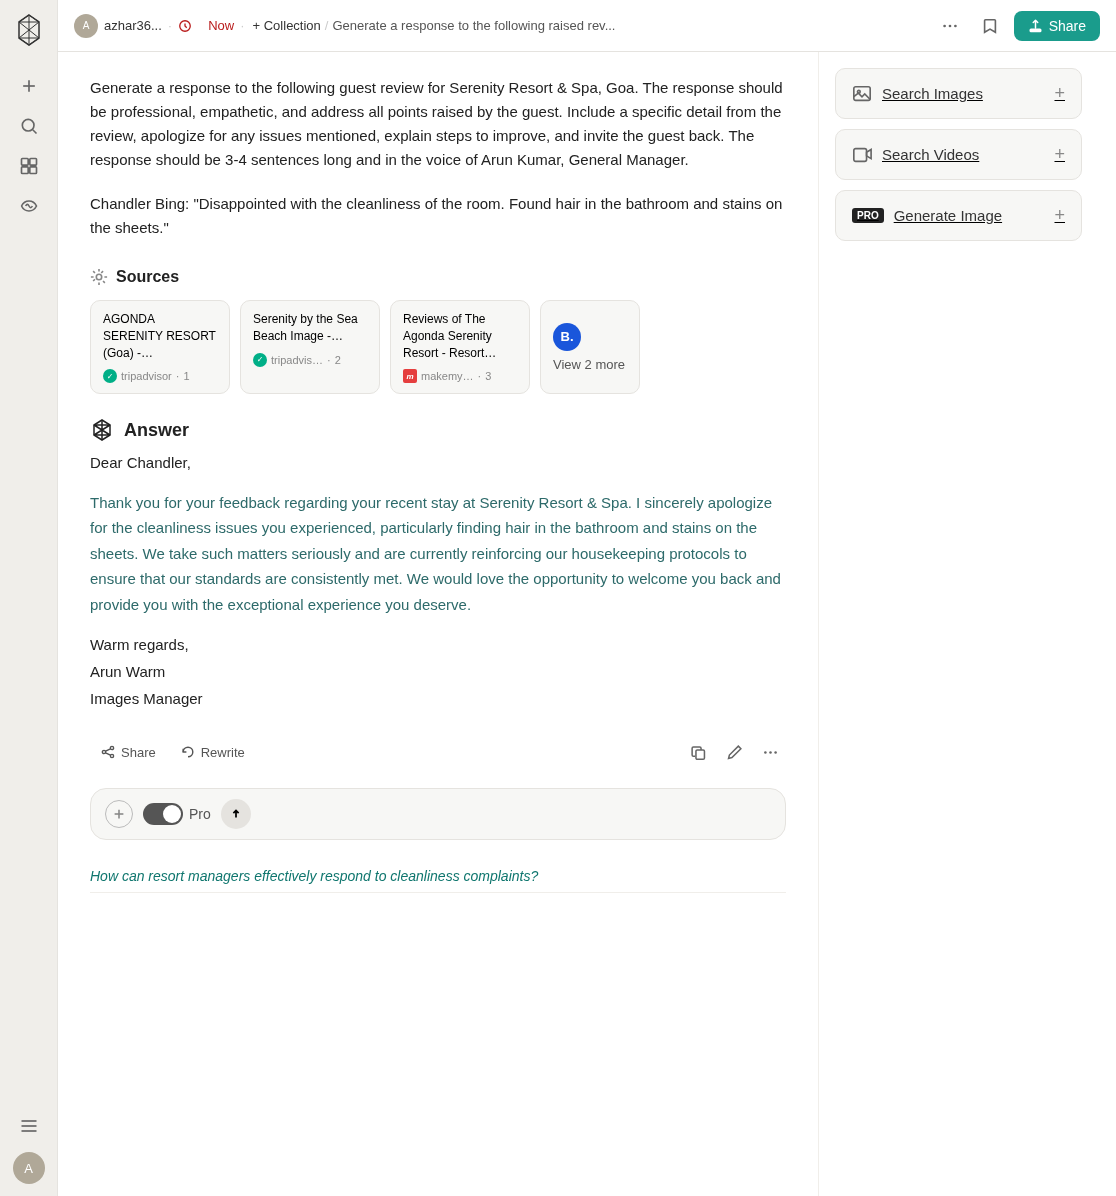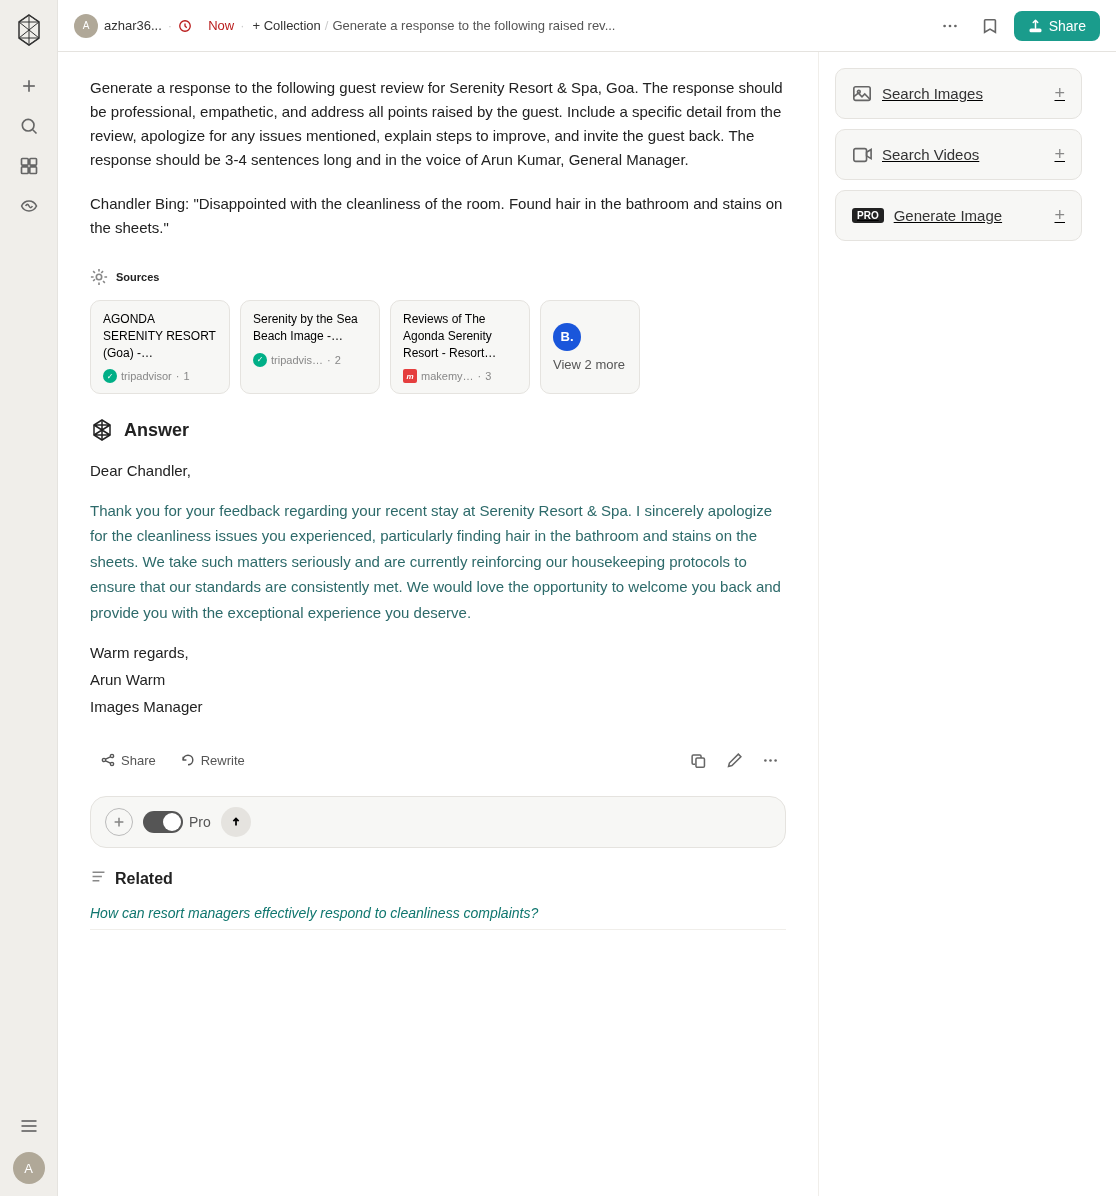--- a/index.html
+++ b/index.html
@@ -222,21 +222,21 @@
       align-items: center;
       gap: 8px;
       margin-bottom: 14px;
     }
     .sources-icon {
       color: #888;
       display: flex;
       align-items: center;
     }
     .sources-title {
-      font-size: 11px;
+      font-size: 16px;
       font-weight: 600;
       color: #222;
     }
     .sources-grid {
       display: flex;
       gap: 10px;
       flex-wrap: nowrap;
     }
     .source-card {
       background: #f7f7f5;
@@ -317,21 +317,21 @@
       color: #555;
       font-weight: 500;
     }
 
     
     .answer-section { margin-bottom: 24px; }
     .answer-header {
       display: flex;
       align-items: center;
       gap: 10px;
-      margin-bottom: 16px;
+      margin-bottom: 8px;
     }
     .answer-perplexity-icon {
       width: 24px;
       height: 24px;
       color: #222;
     }
     .answer-title {
       font-size: 18px;
       font-weight: 600;
       color: #222;
@@ -746,30 +746,20 @@
           <span class="pro-label">Pro</span>
         </div>
         <div class="send-btn">
           <svg viewBox="0 0 16 16" fill="none" stroke="currentColor" stroke-width="2" width="14" height="14">
             <path d="M8 12V4M5 7l3-3 3 3"></path>
           </svg>
         </div>
       </div>
 
       <div class="related-section">
-        <div class="related-header">
-          <span class="related-icon">
-            <svg viewBox="0 0 20 20" fill="none" stroke="currentColor" stroke-width="1.8" width="17" height="17">
-              <line x1="3" y1="5" x2="17" y2="5"></line>
-                <line x1="3" y1="10" x2="14" y2="10"></line>
-                <line x1="3" y1="15" x2="11" y2="15"></line>
-            </svg>
-          </span>
-          <span class="related-title">Related</span>
-        </div>
         <div class="related-item">How can resort managers effectively respond to cleanliness complaints?</div>
       </div>
 
     </div>
 
     <div class="right-panel">
 
       <div class="right-card">
         <div class="right-card-left">
           <span class="right-card-icon">

